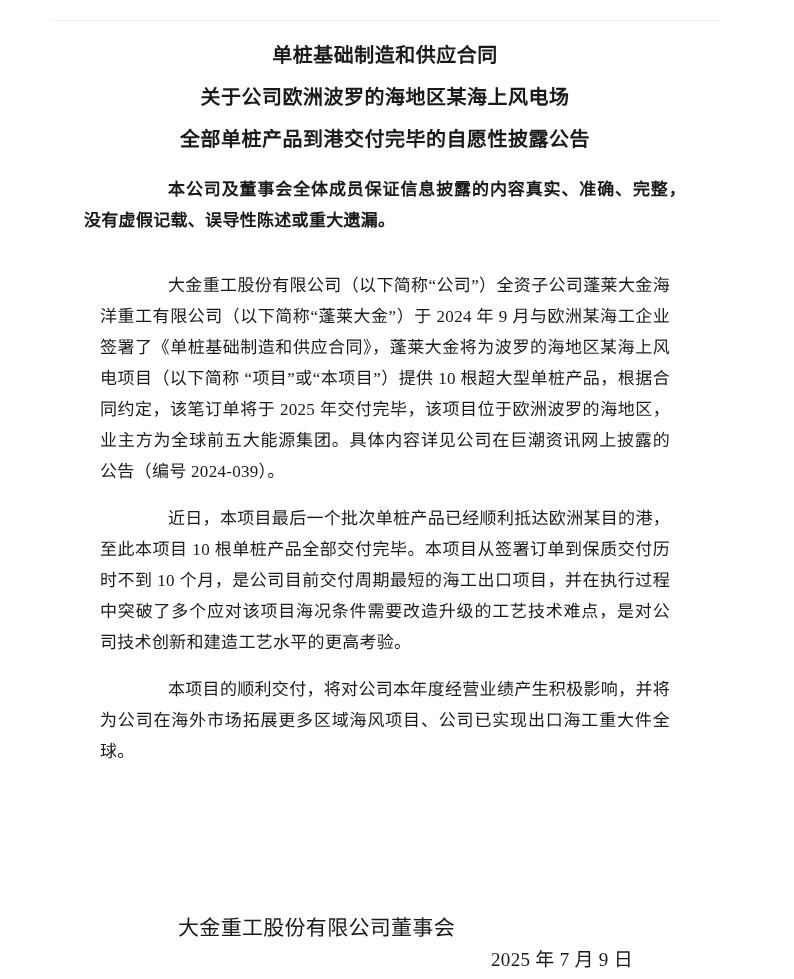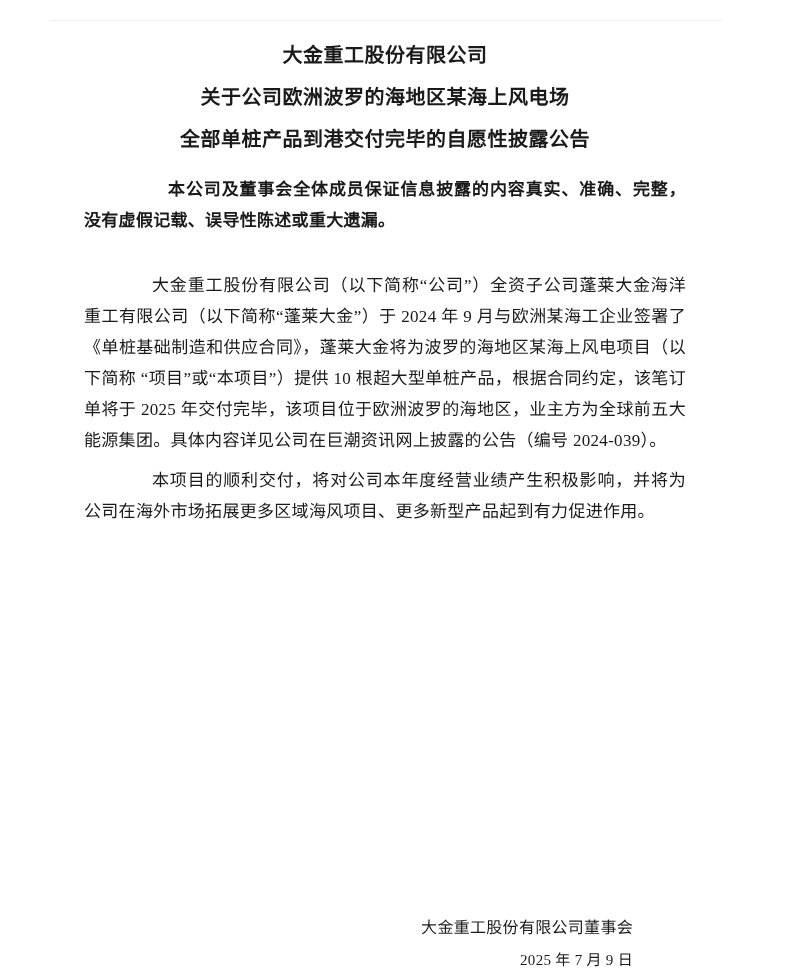--- a/index.html
+++ b/index.html
@@ -45,73 +45,75 @@
   .disclaimer {
     margin-top: 14px;
     font-size: 17px;
     font-weight: bold;
     line-height: 31px;
     text-align: justify;
     text-indent: 84px;
     letter-spacing: 0.3px;
   }
   .body-paragraph {
-    margin: 0;
+    margin: 16px;
     margin-top: 9px;
     font-size: 17px;
     line-height: 31px;
     text-align: justify;
     text-indent: 68px;
     letter-spacing: 0.3px;
   }
   .body-paragraph.first {
     margin-top: 34px;
   }
   .signature-block {
     position: absolute;
     top: 912px;
     left: 0;
     width: 794px;
     box-sizing: border-box;
     padding-right: 161px;
     text-align: right;
   }
   .signature-line {
-    font-size: 16px;
+    font-size: 21px;
     line-height: 32px;
     letter-spacing: 0.3px;
+    text-align: center;
   }
   .date-line {
-    font-size: 15px;
+    font-size: 19px;
     line-height: 32px;
     letter-spacing: 0.3px;
   }
 </style>
 </head>
 <body>
 
 <div class="page">
 
   <div class="page-edge-line"></div>
 
   <div class="content">
 
     <div class="title-block">
-      <div class="title-line">大金重工股份有限公司</div>
+      <div class="title-line">单桩基础制造和供应合同</div>
       <div class="title-line">关于公司欧洲波罗的海地区某海上风电场</div>
       <div class="title-line">全部单桩产品到港交付完毕的自愿性披露公告</div>
     </div>
 
     <p class="disclaimer">本公司及董事会全体成员保证信息披露的内容真实、准确、完整，没有虚假记载、误导性陈述或重大遗漏。</p>
 
     <p class="body-paragraph first">大金重工股份有限公司（以下简称“公司”）全资子公司蓬莱大金海洋重工有限公司（以下简称“蓬莱大金”）于 2024 年 9 月与欧洲某海工企业签署了《单桩基础制造和供应合同》，蓬莱大金将为波罗的海地区某海上风电项目（以下简称 “项目”或“本项目”）提供 10 根超大型单桩产品，根据合同约定，该笔订单将于 2025 年交付完毕，该项目位于欧洲波罗的海地区，业主方为全球前五大能源集团。具体内容详见公司在巨潮资讯网上披露的公告（编号 2024-039）。</p>
 
+    <p class="body-paragraph">近日，本项目最后一个批次单桩产品已经顺利抵达欧洲某目的港，至此本项目 10 根单桩产品全部交付完毕。本项目从签署订单到保质交付历时不到 10 个月，是公司目前交付周期最短的海工出口项目，并在执行过程中突破了多个应对该项目海况条件需要改造升级的工艺技术难点，是对公司技术创新和建造工艺水平的更高考验。</p>
 
 
-    <p class="body-paragraph">本项目的顺利交付，将对公司本年度经营业绩产生积极影响，并将为公司在海外市场拓展更多区域海风项目、更多新型产品起到有力促进作用。</p>
+    <p class="body-paragraph">本项目的顺利交付，将对公司本年度经营业绩产生积极影响，并将为公司在海外市场拓展更多区域海风项目、公司已实现出口海工重大件全球。</p>
 
   </div>
 
   <div class="signature-block">
     <div class="signature-line">大金重工股份有限公司董事会</div>
     <div class="date-line">2025 年 7 月 9 日</div>
   </div>
 
 </div>
 

